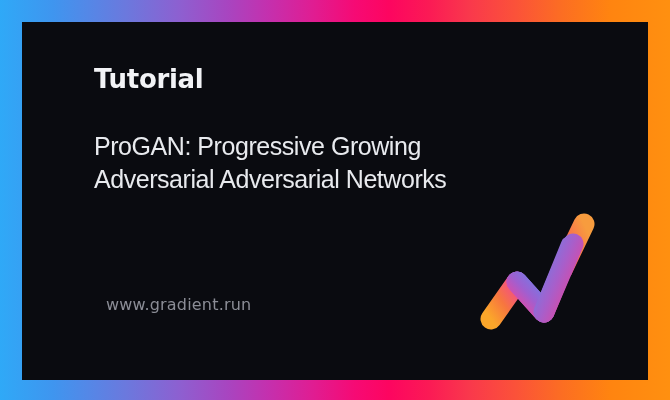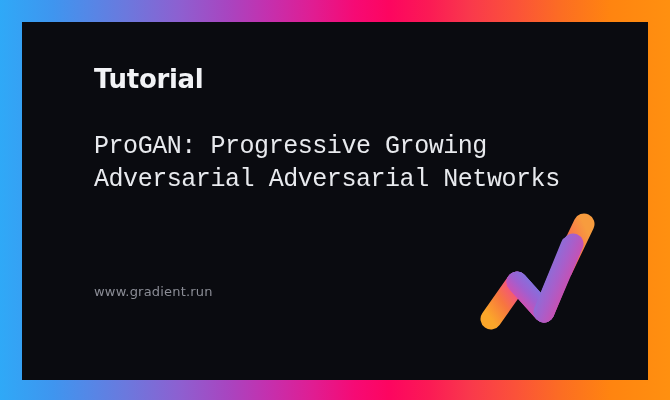--- a/index.html
+++ b/index.html
@@ -74,39 +74,39 @@
     line-height: 1;
     white-space: nowrap;
   }
 
   #title {
     position: absolute;
     top: 108px;
     left: 0;
     margin: 0;
     width: 440px;
-    font-family: Liberation Mono, monospace;
+    font-family: Liberation Sans, sans-serif;
     font-size: 25px;
     font-weight: 400;
     line-height: 1.32;
     letter-spacing: -0.45px;
     color: #e8eaee;
   }
   #title .line {
     display: block;
     white-space: nowrap;
   }
 
   #url {
     position: absolute;
     top: 263px;
     left: 0;
-    margin: 0;
+    margin: 12px;
     font-family: "DejaVu Sans", sans-serif;
-    font-size: 13px;
+    font-size: 16px;
     font-weight: 400;
     letter-spacing: 0.2px;
     color: #8b8d96;
     line-height: 1;
     white-space: nowrap;
   }
 
   
   #logo-mark {
     position: absolute;

